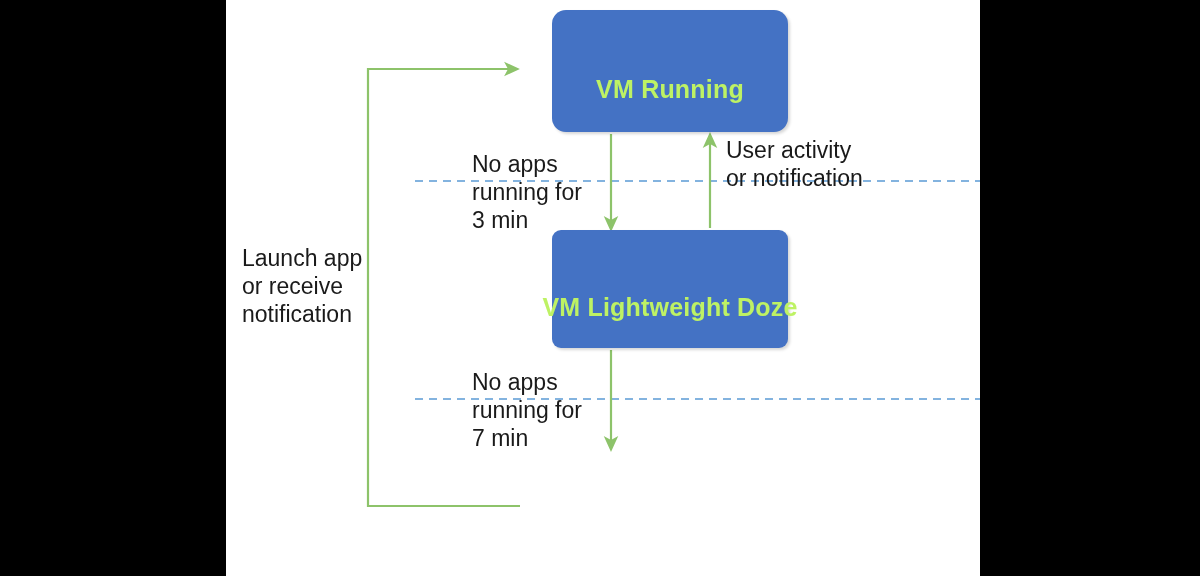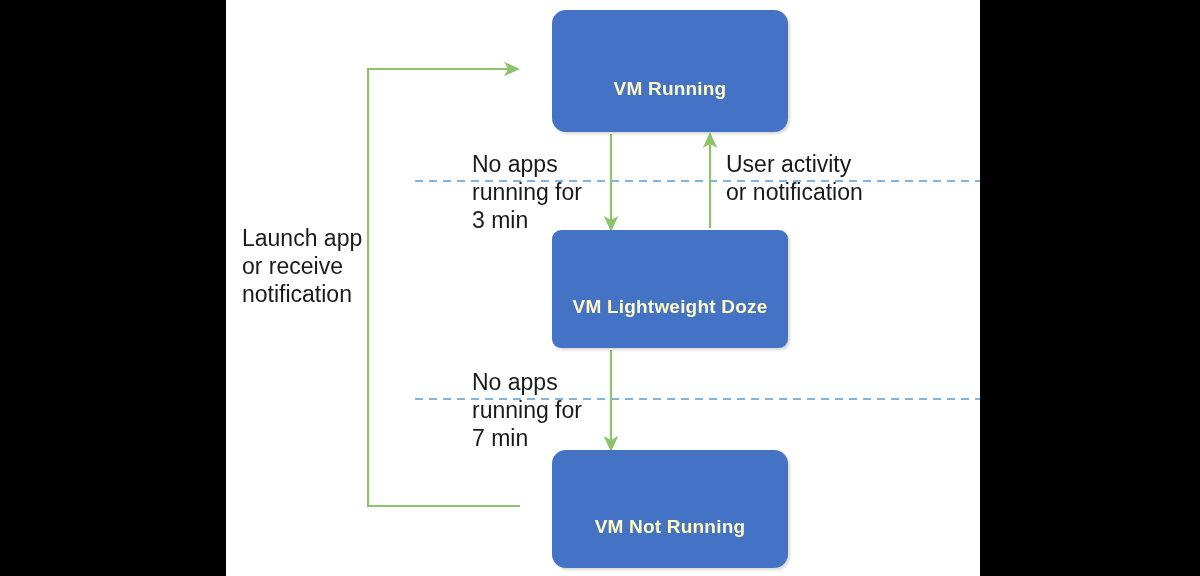--- a/index.html
+++ b/index.html
@@ -39,22 +39,22 @@
   .state-box {
     position: absolute;
     background: #4472C4;
     border-radius: 14px;
     display: flex;
     align-items: center;
     justify-content: center;
     box-shadow: 2px 2px 3px rgba(0,0,0,0.16);
   }
   .state-label {
-    color: #fef9c3;
-    font-size: 19px;
+    color: #bef264;
+    font-size: 25px;
     font-weight: 600;
     letter-spacing: 0.2px;
     text-align: center;
     line-height: 1.2;
     white-space: nowrap;
     margin-top: 36px;
   }
   .edge-label {
     position: absolute;
     color: #1a1a1a;
@@ -63,23 +63,23 @@
     white-space: pre-line;
     text-align: left;
     font-weight: 400;
   }
   
   #box-running   { left: 326px; top: 10px;  width: 236px; height: 122px; }
   #box-doze      { left: 326px; top: 230px; width: 236px; height: 118px; border-radius: 9px; }
   #box-notrunning{ left: 326px; top: 450px; width: 236px; height: 118px; }
 
   #label-no-apps-3    { left: 246px; top: 150px; width: 170px; }
-  #label-user-activity{ left: 500px; top: 150px; width: 200px; }
+  #label-user-activity{ left: 500px; top: 136px; width: 200px; }
   #label-no-apps-7    { left: 246px; top: 368px; width: 170px; }
-  #label-launch-app   { left: 16px;  top: 224px; width: 160px; }
+  #label-launch-app   { left: 16px;  top: 244px; width: 160px; }
 </style>
 </head>
 <body>
 
 <div id="stage">
   <div id="canvas">
 
     <svg class="svg-layer" viewBox="0 0 754 576" width="754" height="576">
       <defs>
         <marker id="arrowhead-green" markerWidth="9" markerHeight="9" refX="4.2" refY="4.2" orient="auto">
@@ -100,23 +100,20 @@
     </svg>
 
     <div class="state-box" id="box-running">
       <span class="state-label">VM Running</span>
     </div>
 
     <div class="state-box" id="box-doze">
       <span class="state-label">VM Lightweight Doze</span>
     </div>
 
-    <div class="state-box" id="box-notrunning">
-      <span class="state-label">VM Not Running</span>
-    </div>
 
     <div class="edge-label" id="label-no-apps-3">No apps
 running for
 3 min</div>
 
     <div class="edge-label" id="label-user-activity">User activity
 or notification</div>
 
     <div class="edge-label" id="label-no-apps-7">No apps
 running for

